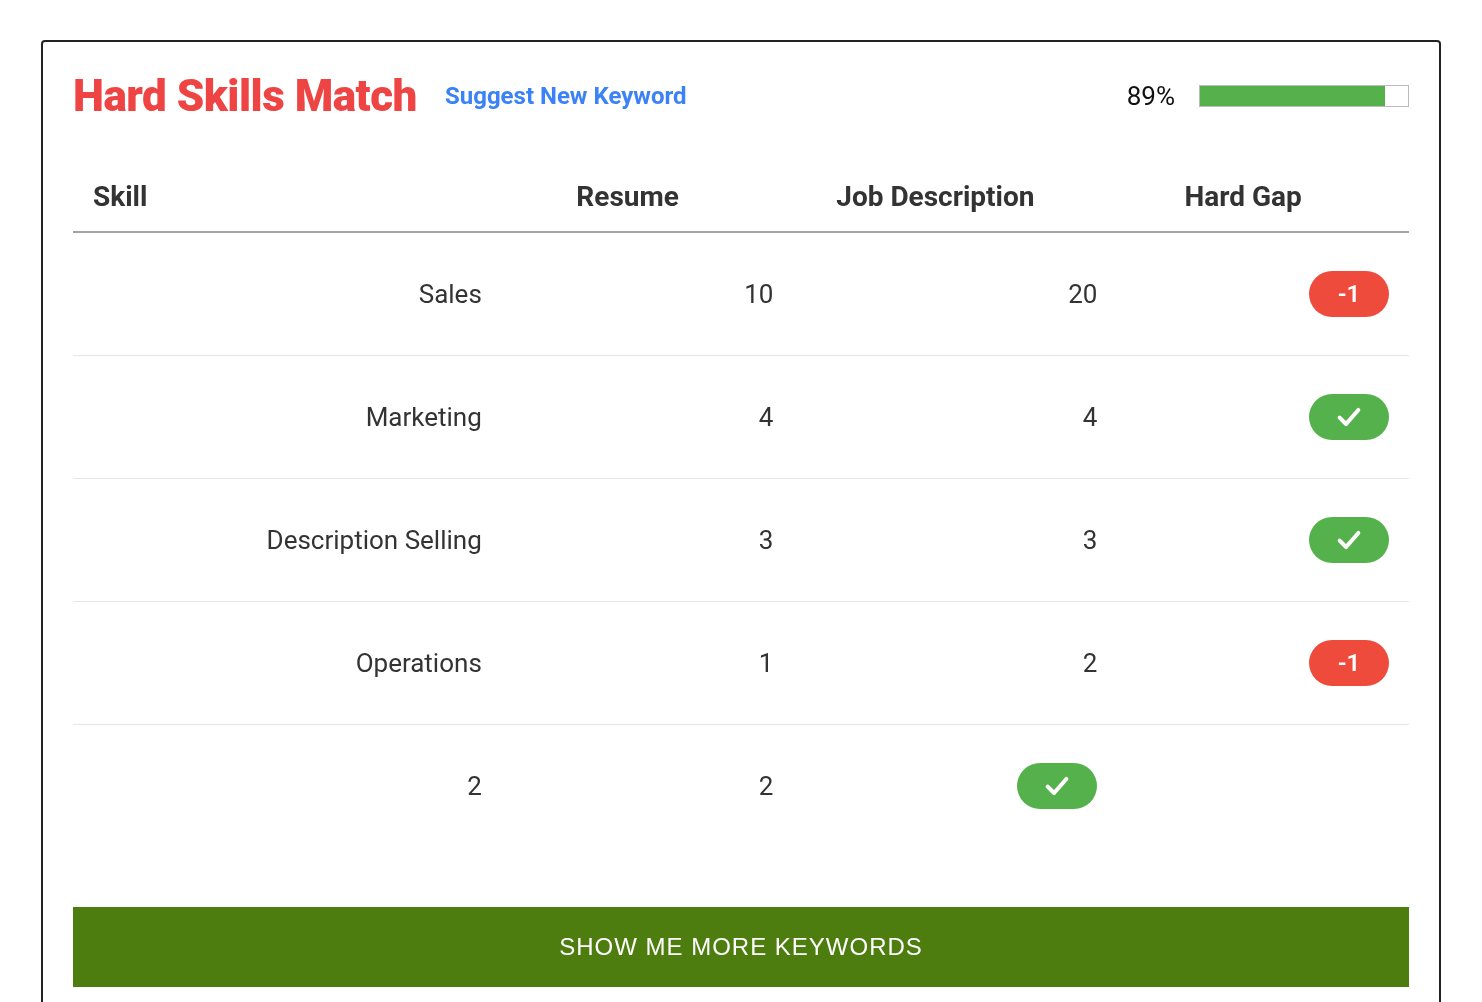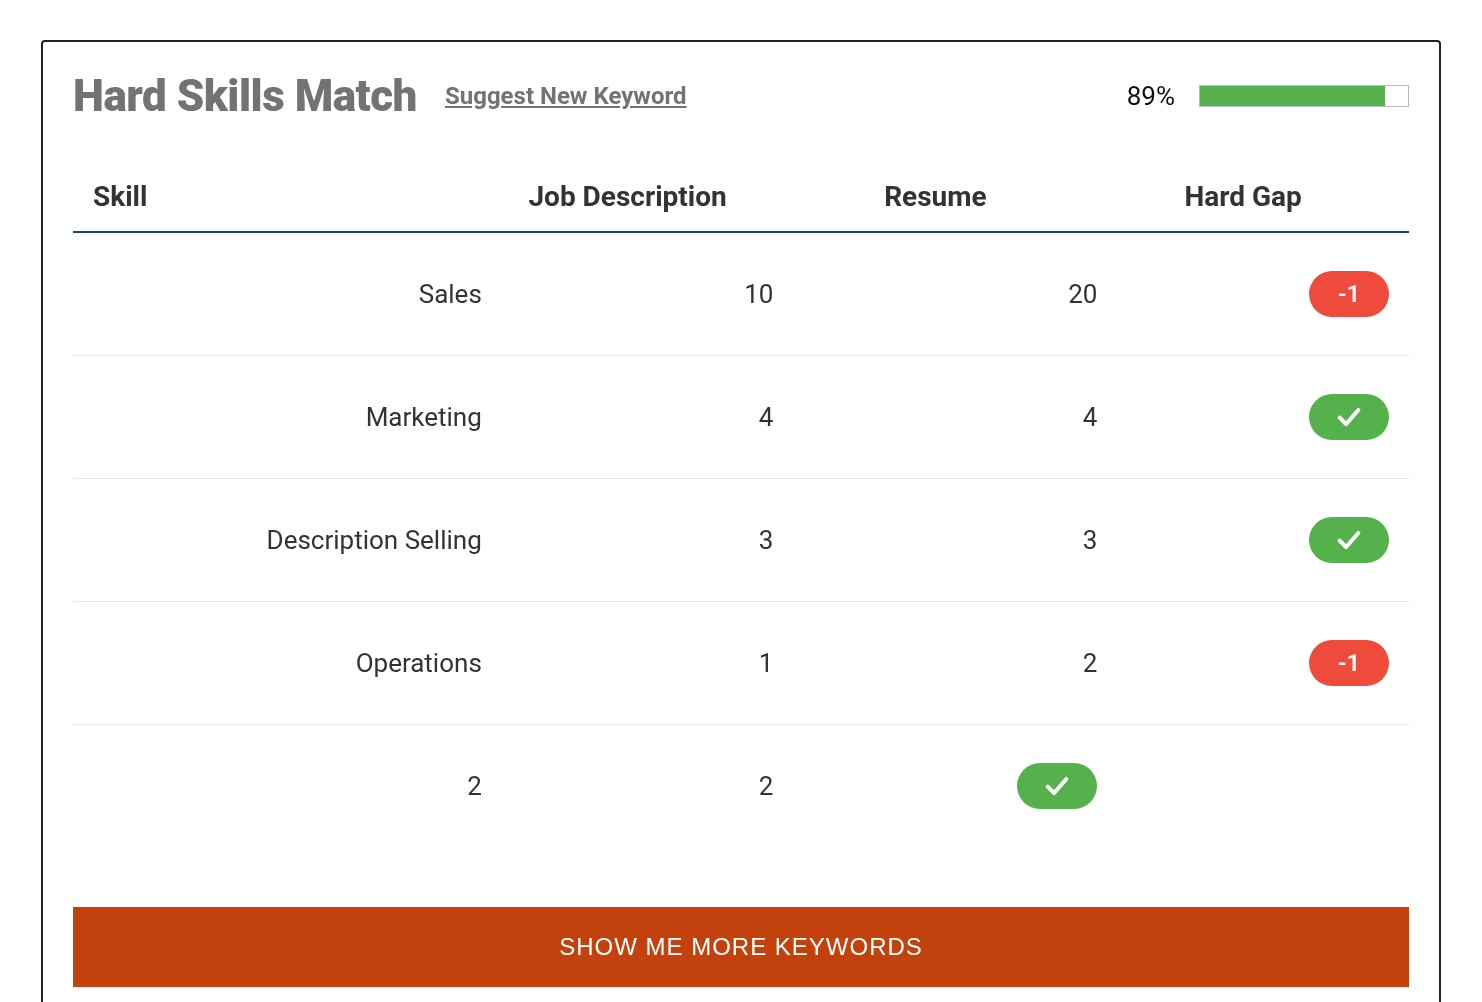--- a/index.html
+++ b/index.html
@@ -18,28 +18,27 @@
   }
   .header {
     display: flex;
     align-items: center;
     gap: 28px;
     margin-bottom: 40px;
   }
   .title {
     font-size: 44px;
     font-weight: 900;
-    color: #737373;
+    color: #ef4444;
     letter-spacing: -0.5px;
   }
   .suggest-link {
     font-size: 24px;
     font-weight: 700;
-    color: #737373;
-    text-decoration: underline;
+    color: #3b82f6;
     cursor: pointer;
   }
   .header-right {
     margin-left: auto;
     display: flex;
     align-items: center;
     gap: 24px;
   }
   .percent {
     font-size: 26px;
@@ -58,21 +57,21 @@
     background: #55b14b;
   }
   .table {
     width: 100%;
     margin: 0 auto;
   }
   .thead {
     display: grid;
     grid-template-columns: 1.2fr 0.9fr 1fr 0.9fr;
     padding: 18px 20px;
-    border-bottom: 2px solid #0c4a6e;
+    border-bottom: 2px solid #a3a3a3;
   }
   .th {
     font-size: 28px;
     font-weight: 700;
     color: #333;
   }
   .th.skill { text-align: left; }
   .th.center { text-align: center; }
   .tbody {}
   .row {
@@ -99,21 +98,21 @@
     font-size: 24px;
     font-weight: 600;
     color: #fff;
   }
   .pill.red { background: #ee4b3c; }
   .pill.green { background: #55b14b; }
   .pill svg { width: 28px; height: 28px; }
   .show-more {
     margin-top: 60px;
     width: 100%;
-    background: #c2410c;
+    background: #4d7c0f;
     color: #fff;
     border: none;
     padding: 26px 0;
     font-size: 24px;
     font-weight: 500;
     letter-spacing: 1px;
     cursor: pointer;
   }
 </style>
 </head>
@@ -128,22 +127,22 @@
       <div class="percent">89%</div>
       <div class="progress-bar">
         <div class="progress-fill" id="progress-fill" style="width: 89%;"></div>
       </div>
     </div>
   </div>
 
   <div class="table">
     <div class="thead">
       <div class="th skill">Skill</div>
+      <div class="th center">Resume</div>
       <div class="th center">Job Description</div>
-      <div class="th center">Resume</div>
       <div class="th center">Hard Gap</div>
     </div>
     <div class="tbody" id="tbody">
         <div class="row">
           <div class="cell skill">Sales</div>
           <div class="cell center">10</div>
           <div class="cell center">20</div>
           <div class="cell center"><span class="pill red">
               <span>-1</span>
             </span></div>

